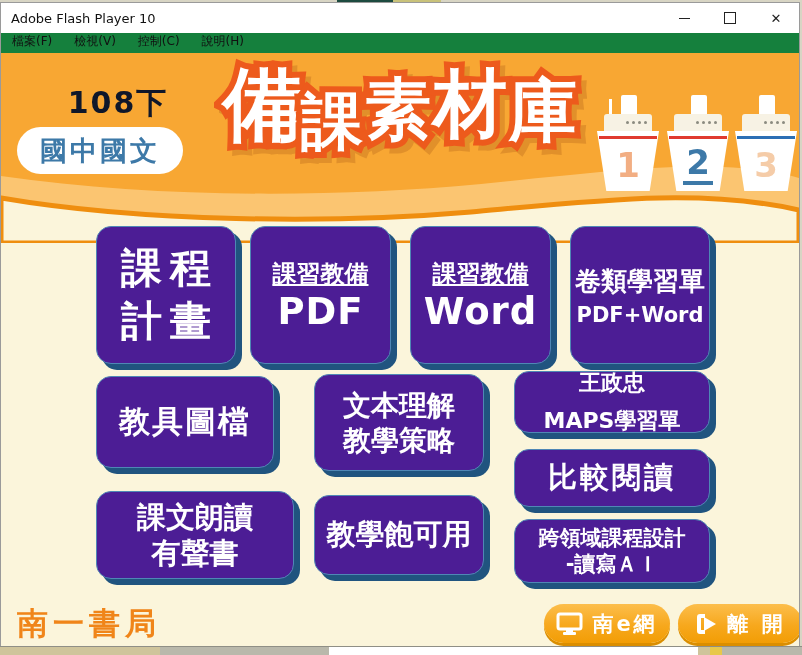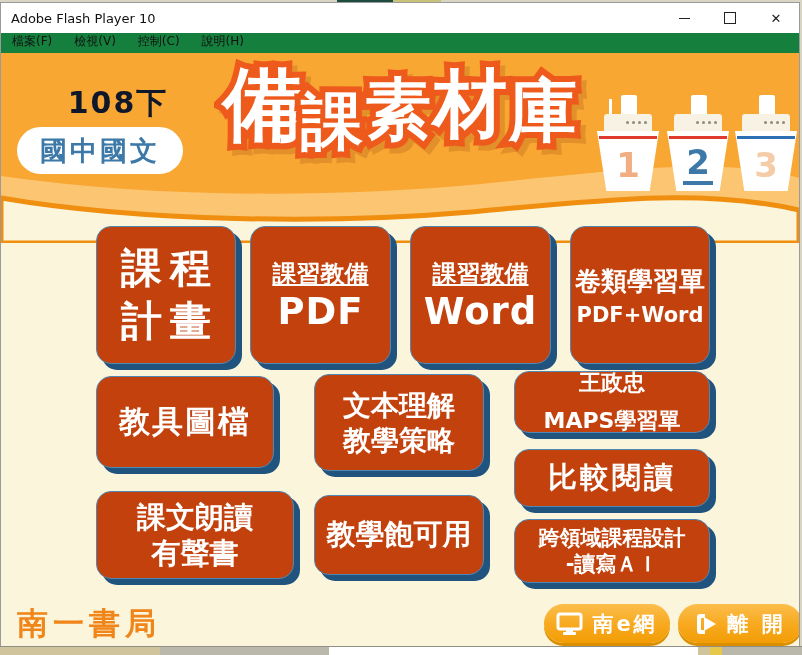--- a/index.html
+++ b/index.html
@@ -81,21 +81,21 @@
     display:flex;align-items:center;justify-content:center;
   }
   .hull-stripe{position:absolute;left:2px;right:2px;top:5px;height:3px;}
   .stripe-red{background:#E03A2F;} .stripe-blue{background:#2C6FB5;}
   .ship-num{font-size:34px;font-weight:bold;margin-top:8px;}
   .num-peach{color:#F2AE83;}
   .num-peach-light{color:#F5CCA8;}
   .num-active{color:#3D79A8;border-bottom:4px solid #3D79A8;line-height:1.05;padding:0 3px;}
   
   .tile{
-    position:absolute;background:#c2410c;border:1px solid #4f87b5;border-radius:15px;
+    position:absolute;background:#4c1d95;border:1px solid #4f87b5;border-radius:15px;
     box-shadow:6px 6px 0 #20547F;color:#fff;font-weight:bold;
     display:flex;flex-direction:column;align-items:center;justify-content:center;
     text-align:left;cursor:pointer;box-sizing:border-box;
   }
   .tile span{display:block;}
   .b1{left:95px;top:173px;width:140px;height:138px;font-size:41px;letter-spacing:8px;line-height:1.3;}
   .b1 span{padding-left:8px;}
   .b2,.b3{top:173px;width:141px;height:138px;}
   .b2{left:249px;} .b3{left:409px;}
   .b2 .l1,.b3 .l1{font-size:24px;text-decoration:underline;}

